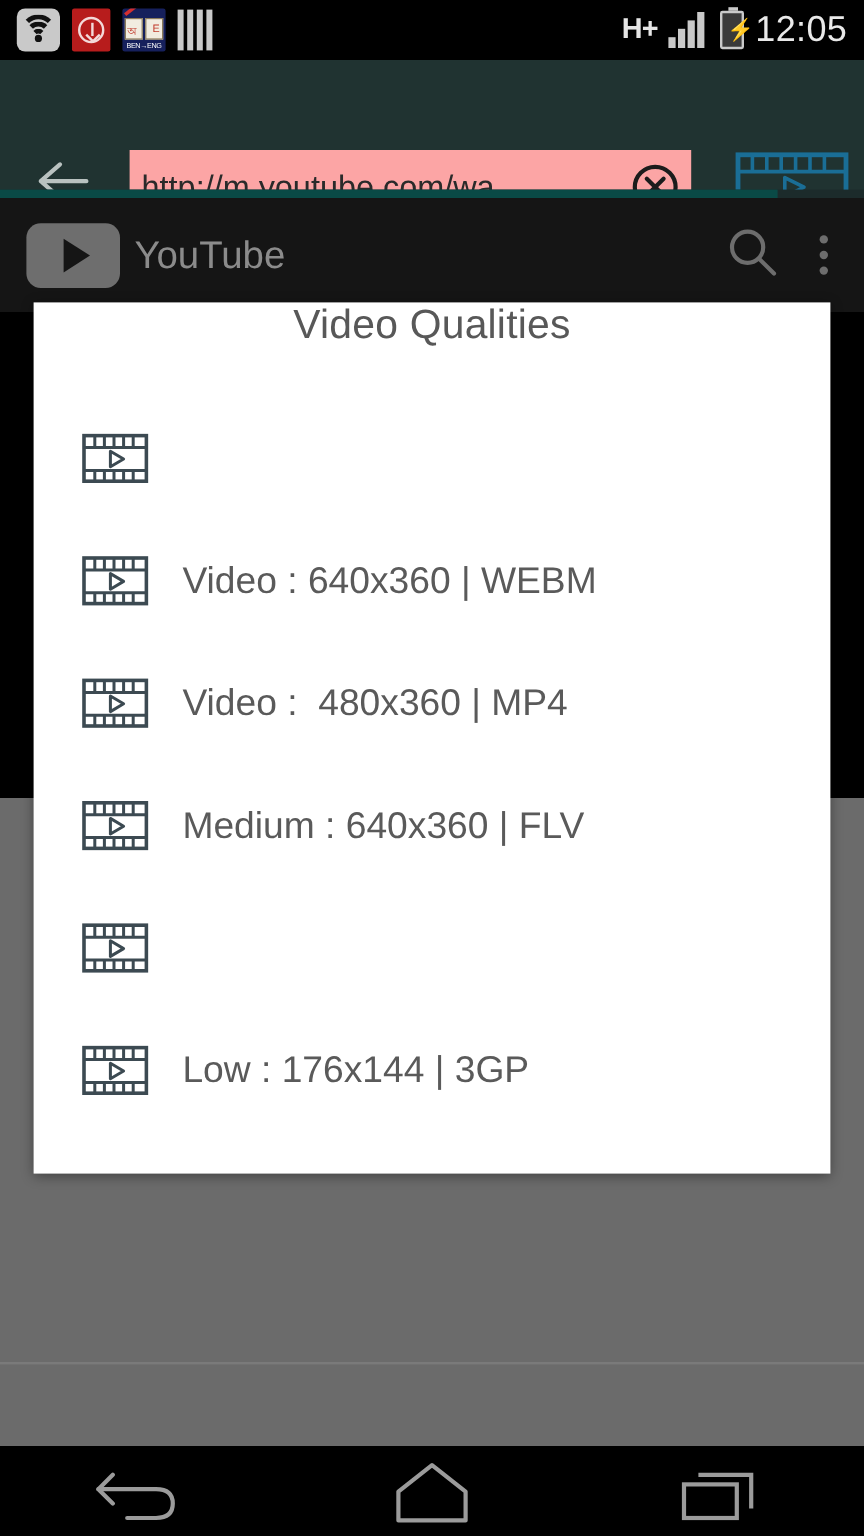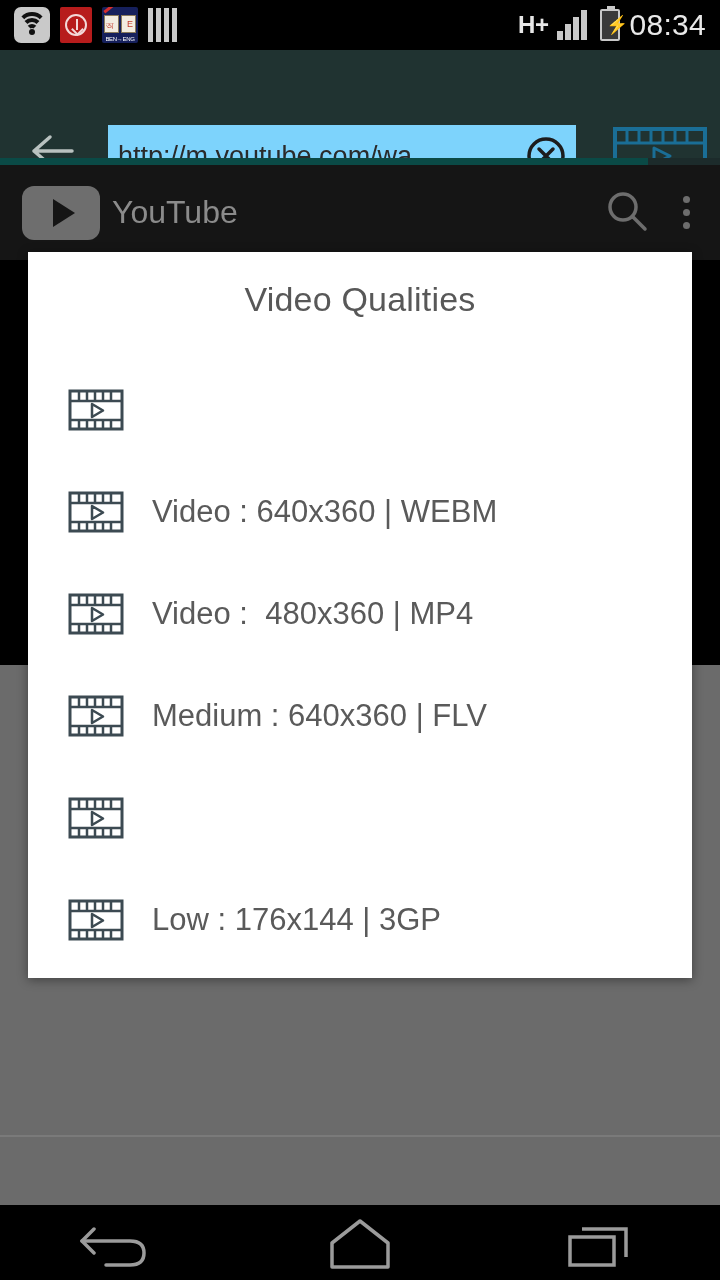--- a/index.html
+++ b/index.html
@@ -66,21 +66,21 @@
   .clock { color: #e9e9e9; font-size: 30px; letter-spacing: 0.3px; }
 
   
   .browserbar {
     position: absolute; left: 0; top: 50px; width: 720px; height: 113px;
     background: #203331;
   }
   .backarrow { position: absolute; left: 30px; top: 78px; width: 46px; height: 46px; }
   .urlfield {
     position: absolute; left: 108px; top: 75px; width: 468px; height: 62px;
-    background: #7dd3fc; display: flex; align-items: center;
+    background: #fca5a5; display: flex; align-items: center;
   }
   .urltext {
     color: #2a2a2a; font-size: 27px; padding-left: 10px; white-space: nowrap;
     overflow: hidden; flex: 1;
   }
   .clearbtn { width: 52px; margin-right: 4px; display: flex; align-items: center; justify-content: center; }
   .filmbtn { position: absolute; left: 612px; top: 76px; width: 96px; height: 60px; }
 
   .progress { position: absolute; left: 0; top: 158px; width: 720px; height: 7px; background: #1c2b2b; }
   .progress .fill { height: 7px; background: #0a4a46; }
@@ -106,21 +106,21 @@
   .pagerule  { position: absolute; left: 0; top: 470px; width: 720px; height: 2px; background: #7a7a7a; }
 
   
   .dialog {
     position: absolute; left: 28px; top: 252px; width: 664px; height: 726px;
     background: #ffffff;
     box-shadow: 0 2px 10px rgba(0,0,0,0.4);
   }
   .dialog-title {
     text-align: center; color: #585858; font-size: 34px;
-    padding-top: 28px; letter-spacing: 0.2px;
+    letter-spacing: 0.2px;
   }
   .qlist { margin-top: 40px; }
   .qrow {
     display: flex; align-items: center; height: 102px; padding-left: 40px;
   }
   .filmicon-sm { width: 56px; height: 42px; flex: 0 0 56px; }
   .qlabel { color: #5a5a5a; font-size: 31px; margin-left: 28px; white-space: pre; }
 
   
   .navbar { position: absolute; left: 0; top: 1205px; width: 720px; height: 75px; background: #000;
@@ -162,21 +162,21 @@
       <span class="netlabel">H+</span>
       <span class="ic-signal">
           <b></b>
           <b></b>
           <b></b>
           <b></b>
         </span>
       <span class="ic-batt">
           <span class="bolt">⚡</span>
         </span>
-      <span class="clock">08:34</span>
+      <span class="clock">12:05</span>
     </div>
   </div>
 
   <div class="browserbar">
     <span class="backarrow">
       <svg width="46" height="46" viewBox="0 0 46 46">
         <path d="M4 23 L20 9 M4 23 L20 37 M4 23 L42 23" stroke="#b9c2c0" stroke-width="3.5" fill="none" stroke-linecap="round"></path>
       </svg>
     </span>
     <div class="urlfield">

